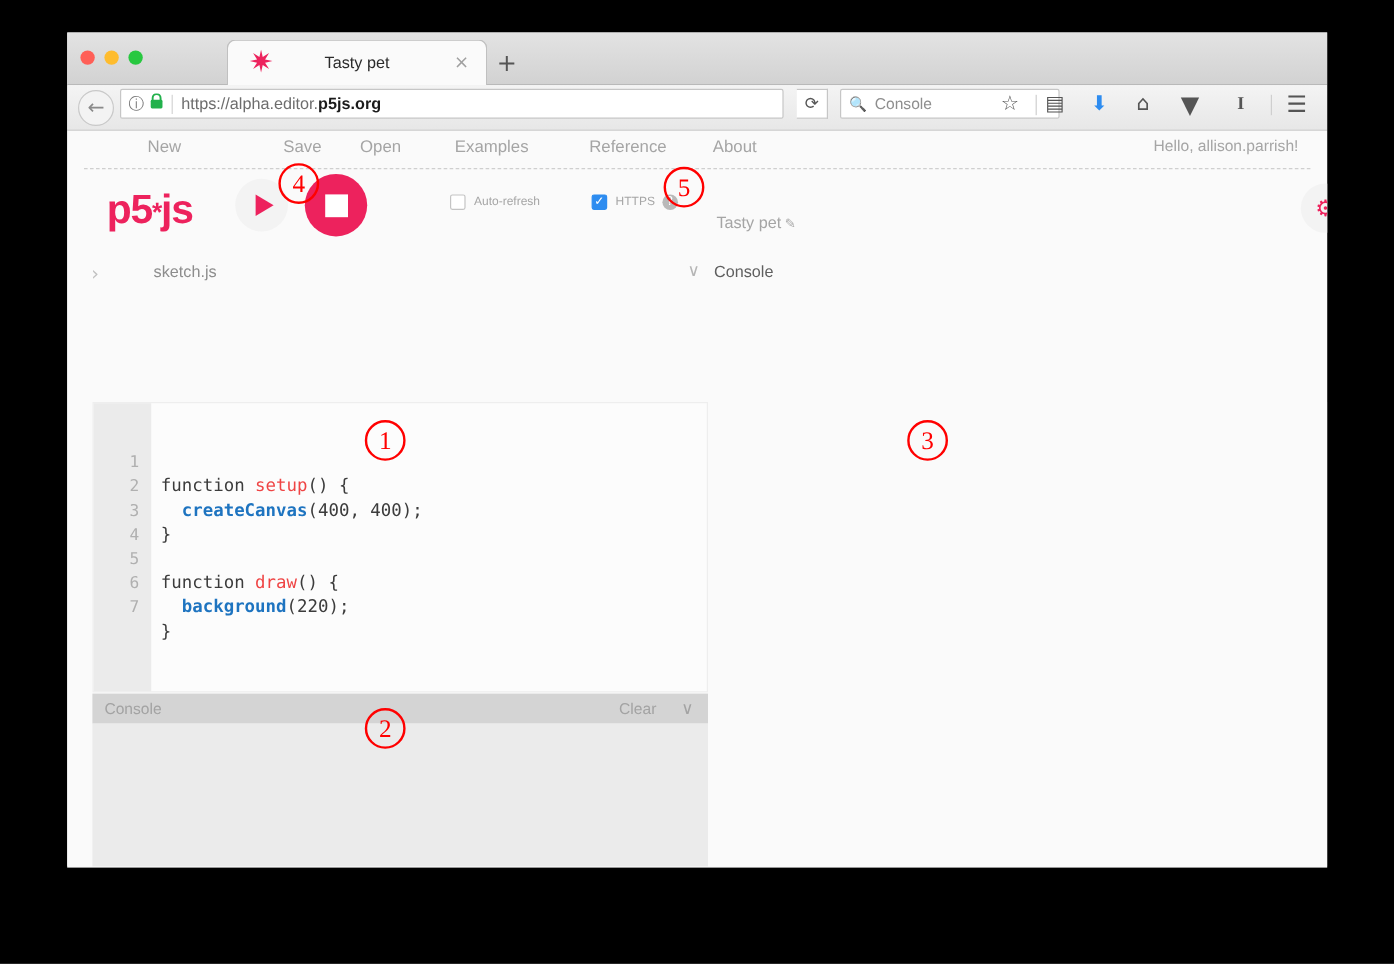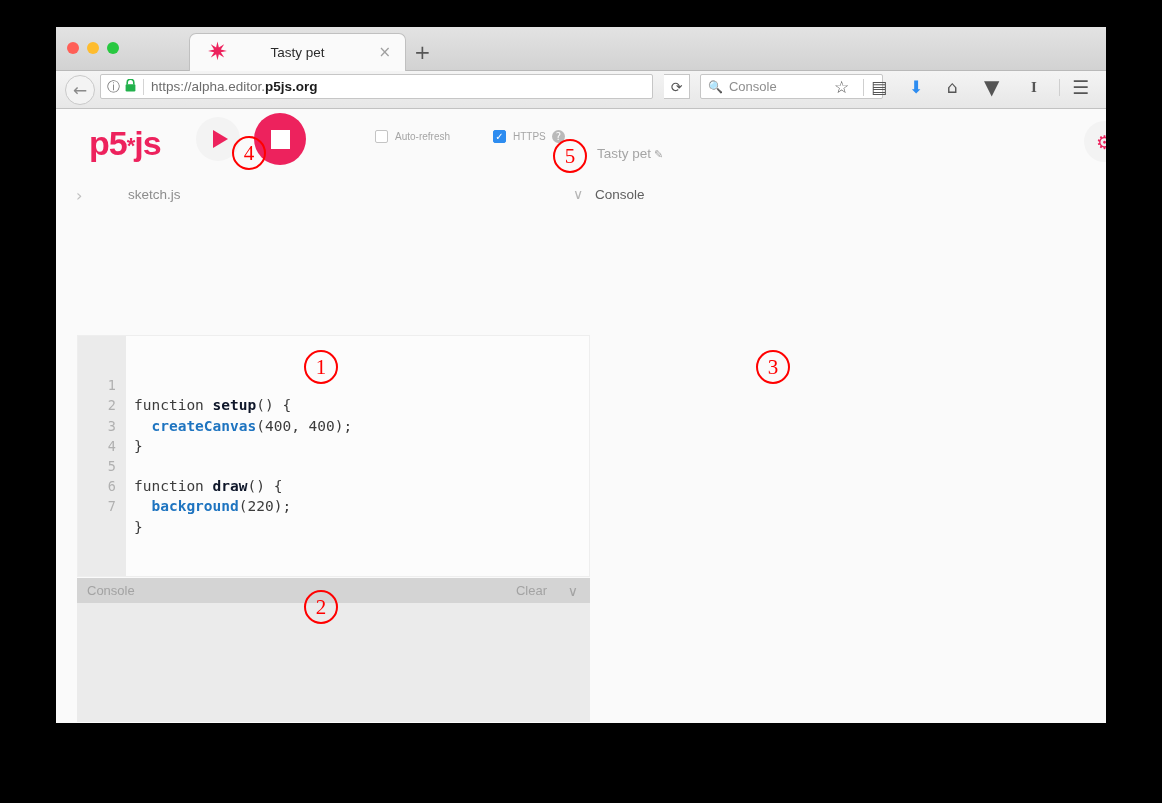--- a/index.html
+++ b/index.html
@@ -265,21 +265,21 @@
     position: absolute; left: 0; top: 19px; right: 0;
     font-family: "DejaVu Sans Mono", monospace;
     font-size: 14.5px; line-height: 20.2px;
   }
   .code-line { position: relative; height: 20.2px; white-space: pre; }
   .line-num {
     position: absolute; left: 0; width: 38px; text-align: right;
     color: #b0b0b0; font-size: 13.5px;
   }
   .line-code { position: absolute; left: 56px; color: #3c3c3c; }
-  .tok-fn { color: #0f172a; font-weight: bold; }
+  .tok-fn { color: #ef4444; font-weight: normal; }
   .tok-call { color: #1e74c0; font-weight: bold; text-align: center; }
 
   #console-bar {
     position: absolute; left: 21px; top: 243px;
     width: 513px; height: 25px;
     background: #d4d4d4;
     display: flex; align-items: center;
   }
   #console-title { margin-left: 10px; font-size: 13px; color: #a3a3a3; }
   #console-clear {
@@ -357,20 +357,29 @@
     <span class="toolbar-icon" style="left:853px;color:#2d8cf0">⬇</span>
     <span class="toolbar-icon" style="left:891px">⌂</span>
     <span class="toolbar-icon" style="left:928px;font-size:20px">▼</span>
     <span id="divider-2"></span>
     <span class="toolbar-icon" style="left:975px;font-family:'Liberation Serif',serif;font-weight:bold;font-size:15px">I</span>
     <span class="toolbar-icon" style="left:1016px;font-size:19px">☰</span>
   </div>
 
   <div id="p5-page">
 
+    <div id="p5-nav">
+      <span class="p5-nav-item" style="left:53px">New</span>
+      <span class="p5-nav-item" style="left:166px">Save</span>
+      <span class="p5-nav-item" style="left:230px">Open</span>
+      <span class="p5-nav-item" style="left:309px">Examples</span>
+      <span class="p5-nav-item" style="left:421px">Reference</span>
+      <span class="p5-nav-item" style="left:524px">About</span>
+      <span id="p5-greeting">Hello, allison.parrish!</span>
+    </div>
 
     <div id="p5-toolbar">
       <div id="p5-logo"><span>p5</span><span class="star">*</span><span>js</span></div>
 
       <div id="play-button">
         <span class="play-triangle"></span>
       </div>
       <div id="stop-button">
         <span class="stop-square"></span>
       </div>

